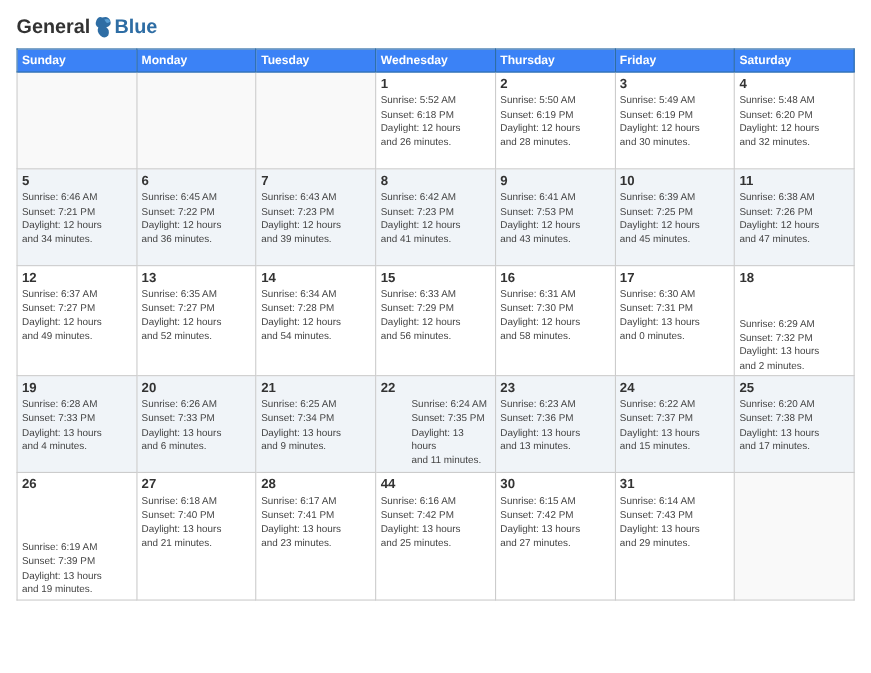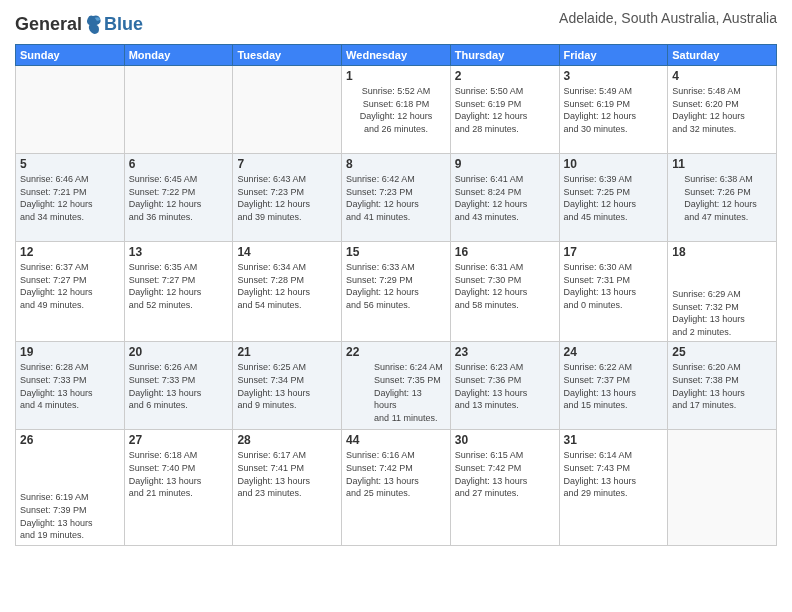--- a/index.html
+++ b/index.html
@@ -106,21 +106,20 @@
           <span class="logo-text logo-general">General</span>
           <svg class="logo-icon" viewBox="0 0 20 24" xmlns="http://www.w3.org/2000/svg">
             <path d="M10 2 Q16 0 18 5 Q20 10 14 12 Q18 14 16 20 Q12 24 8 20 Q4 16 6 12 Q2 10 4 5 Q6 0 10 2Z" fill="#2e6da4"></path>
             <path d="M12 4 Q17 2 18 6 Q16 8 14 7Z" fill="#5a9fd4"></path>
           </svg>
           <span class="logo-text logo-blue">Blue</span>
         </div>
       </div>
     </div>
     <div class="title-block">
-      <div class="location-title">Adelaide, South Australia, Australia</div>
     </div>
   </div>
 
   <table class="calendar">
     <thead>
       <tr>
         <th>Sunday</th>
         <th>Monday</th>
         <th>Tuesday</th>
         <th>Wednesday</th>
@@ -129,21 +128,21 @@
         <th>Saturday</th>
       </tr>
     </thead>
     <tbody id="calendar-body">
     <tr>
           <td class="empty"></td>
           <td class="empty"></td>
           <td class="empty"></td>
           <td>
             <span class="day-number">1</span>
-            <div class="day-info" style="white-space: pre-line; text-align: center;">Sunrise: 5:52 AM
+            <div class="day-info" style="white-space: pre-line;">Sunrise: 5:52 AM
 Sunset: 6:18 PM
 Daylight: 12 hours
 and 26 minutes.</div>
           </td>
           <td>
             <span class="day-number">2</span>
             <div class="day-info" style="white-space: pre-line;">Sunrise: 5:50 AM
 Sunset: 6:19 PM
 Daylight: 12 hours
 and 28 minutes.</div>
@@ -188,34 +187,34 @@
           <td>
             <span class="day-number">8</span>
             <div class="day-info" style="white-space: pre-line;">Sunrise: 6:42 AM
 Sunset: 7:23 PM
 Daylight: 12 hours
 and 41 minutes.</div>
           </td>
           <td>
             <span class="day-number">9</span>
             <div class="day-info" style="white-space: pre-line;">Sunrise: 6:41 AM
-Sunset: 8:24 PM
+Sunset: 7:53 PM
 Daylight: 12 hours
 and 43 minutes.</div>
           </td>
           <td>
             <span class="day-number">10</span>
             <div class="day-info" style="white-space: pre-line;">Sunrise: 6:39 AM
 Sunset: 7:25 PM
 Daylight: 12 hours
 and 45 minutes.</div>
           </td>
           <td>
             <span class="day-number">11</span>
-            <div class="day-info" style="white-space: pre-line; margin-left: 12px;">Sunrise: 6:38 AM
+            <div class="day-info" style="white-space: pre-line;">Sunrise: 6:38 AM
 Sunset: 7:26 PM
 Daylight: 12 hours
 and 47 minutes.</div>
           </td>
         </tr>
         <tr>
           <td>
             <span class="day-number">12</span>
             <div class="day-info" style="white-space: pre-line;">Sunrise: 6:37 AM
 Sunset: 7:27 PM

